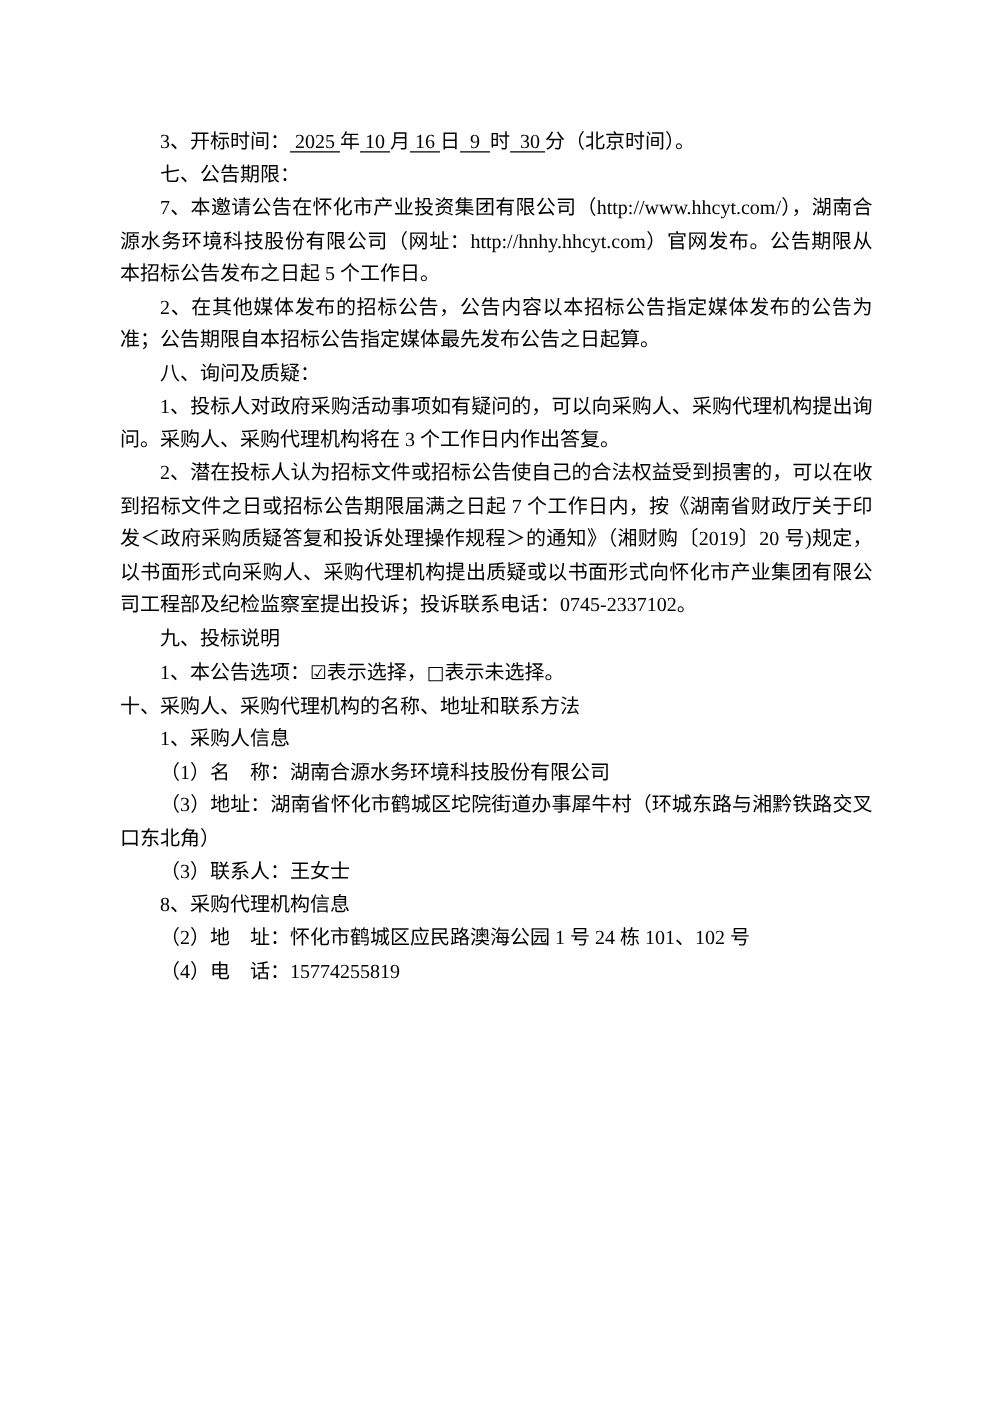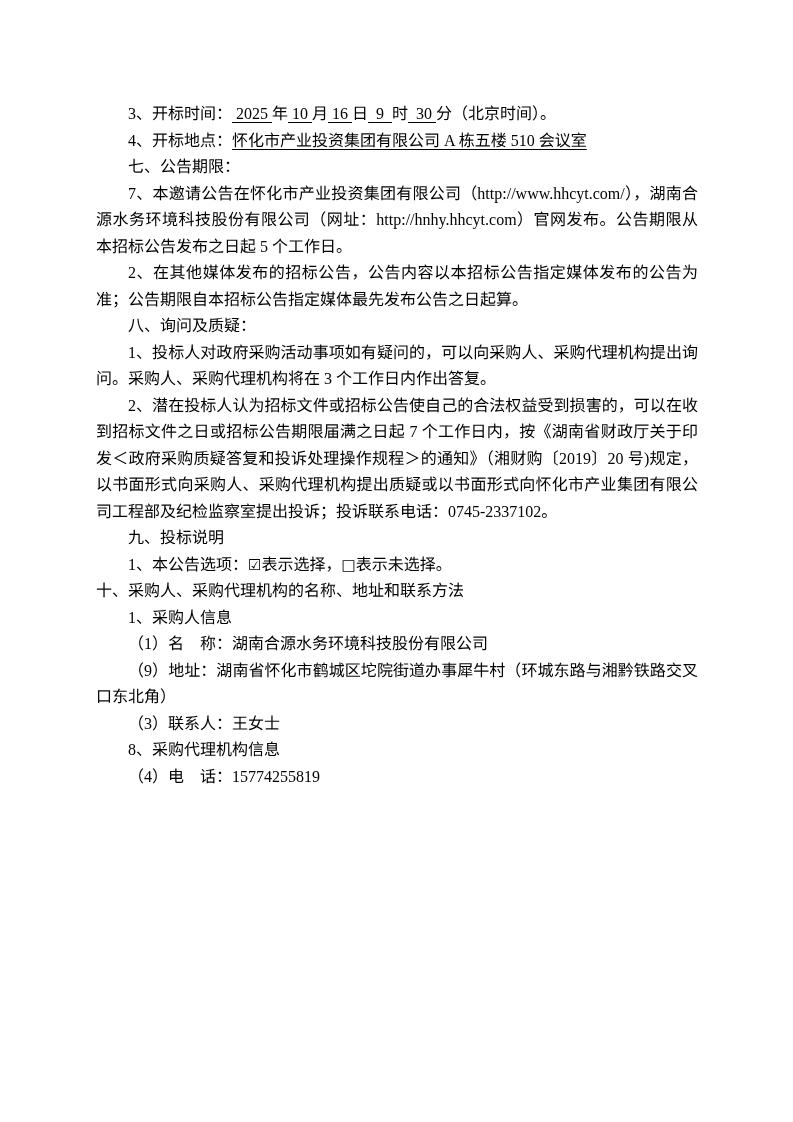--- a/index.html
+++ b/index.html
@@ -38,21 +38,20 @@
     font-size: 15px;
   }
 </style>
 </head>
 <body>
 
 <div class="page-content">
 
   <p class="indent"><span>3、开标时间：</span><u>&nbsp;2025&nbsp;</u><span>年</span><u>&nbsp;10&nbsp;</u><span>月</span><u>&nbsp;16&nbsp;</u><span>日</span><u>&nbsp;&nbsp;9&nbsp;&nbsp;</u><span>时</span><u>&nbsp;&nbsp;30&nbsp;</u><span>分</span><span>（北京时间）。</span></p>
 
-  <p class="indent"><span>4、开标地点：</span><u>怀化市产业投资集团有限公司 A 栋五楼 510 会议室</u></p>
 
   <p class="indent bold">七、公告期限：</p>
 
   <p class="indent">7、本邀请公告在怀化市产业投资集团有限公司（http://www.hhcyt.com/），湖南合源水务环境科技股份有限公司（网址：http://hnhy.hhcyt.com）官网发布。公告期限从本招标公告发布之日起 5 个工作日。</p>
 
   <p class="indent">2、在其他媒体发布的招标公告，公告内容以本招标公告指定媒体发布的公告为准；公告期限自本招标公告指定媒体最先发布公告之日起算。</p>
 
   <p class="indent bold">八、询问及质疑：</p>
 
   <p class="indent">1、投标人对政府采购活动事项如有疑问的，可以向采购人、采购代理机构提出询问。采购人、采购代理机构将在 3 个工作日内作出答复。</p>
@@ -62,25 +61,26 @@
   <p class="indent bold">九、投标说明</p>
 
   <p class="indent"><span>1、本公告选项：</span><span class="checkbox">☑</span><span>表示选择，</span><span class="checkbox">□</span><span>表示未选择。</span></p>
 
   <p class="bold">十、采购人、采购代理机构的名称、地址和联系方法</p>
 
   <p class="indent">1、采购人信息</p>
 
   <p class="indent">（1）名　称：湖南合源水务环境科技股份有限公司</p>
 
-  <p class="indent">（9）地址：湖南省怀化市鹤城区坨院街道办事犀牛村（环城东路与湘黔铁路交叉口东北角）</p>
+  <p class="indent">（3）地址：湖南省怀化市鹤城区坨院街道办事犀牛村（环城东路与湘黔铁路交叉口东北角）</p>
 
   <p class="indent">（3）联系人：王女士</p>
 
 
   <p class="indent">8、采购代理机构信息</p>
 
 
+  <p class="indent">（2）地　址：怀化市鹤城区应民路澳海公园 1 号 24 栋 101、102 号</p>
 
 
   <p class="indent">（4）电　话：15774255819</p>
 
 </div>
 
 </body></html>

